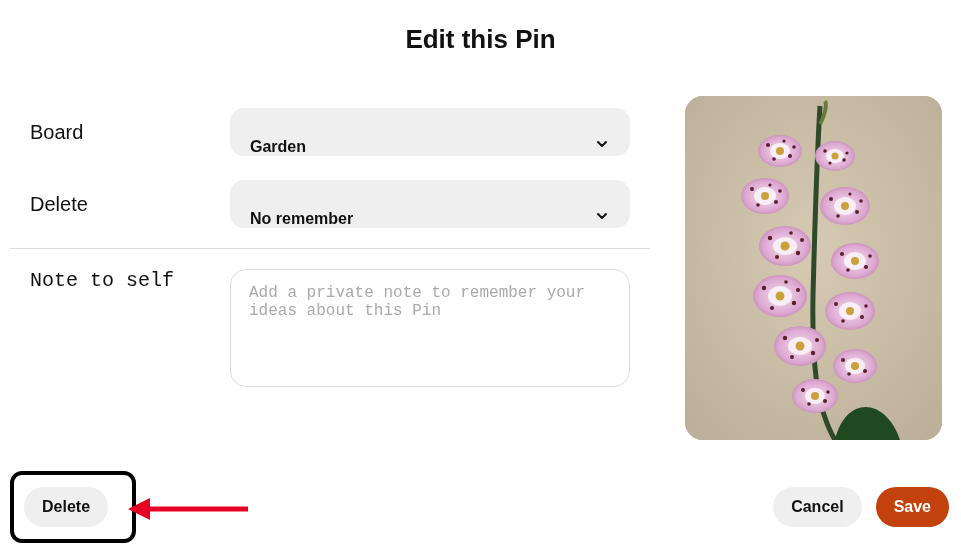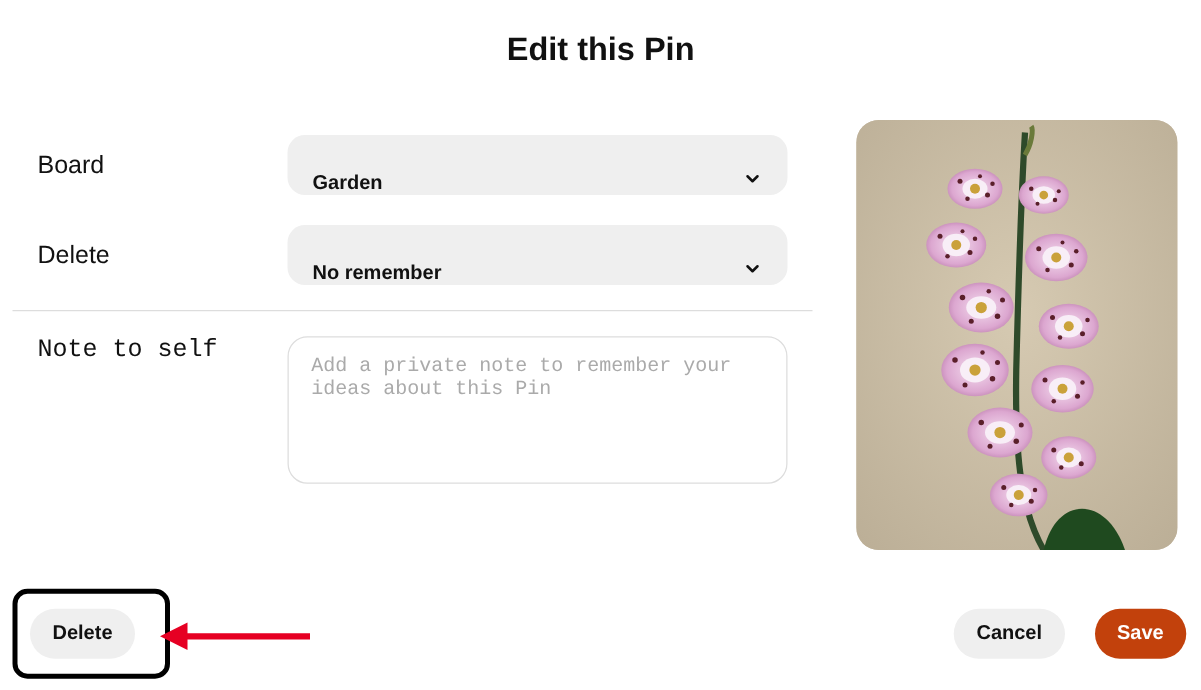--- a/index.html
+++ b/index.html
@@ -106,21 +106,21 @@
       font-family: inherit;
     }
     .btn-grey { background: #efefef; color: #111; }
     .btn-red { background: #c2410c; color: #fff; }
     .delete-wrap {
       border: 4px solid #000000;
       border-radius: 12px;
       padding: 12px 24px 12px 10px;
       display: inline-block;
     }
-    .right-buttons { display: flex; gap: 24px; align-items: flex-end; }
+    .right-buttons { display: flex; gap: 14px; align-items: flex-end; }
     .arrow-annotation {
       position: absolute;
       left: 128px;
       bottom: 28px;
       width: 120px;
       height: 30px;
       pointer-events: none;
     }
   </style>
 </head>

